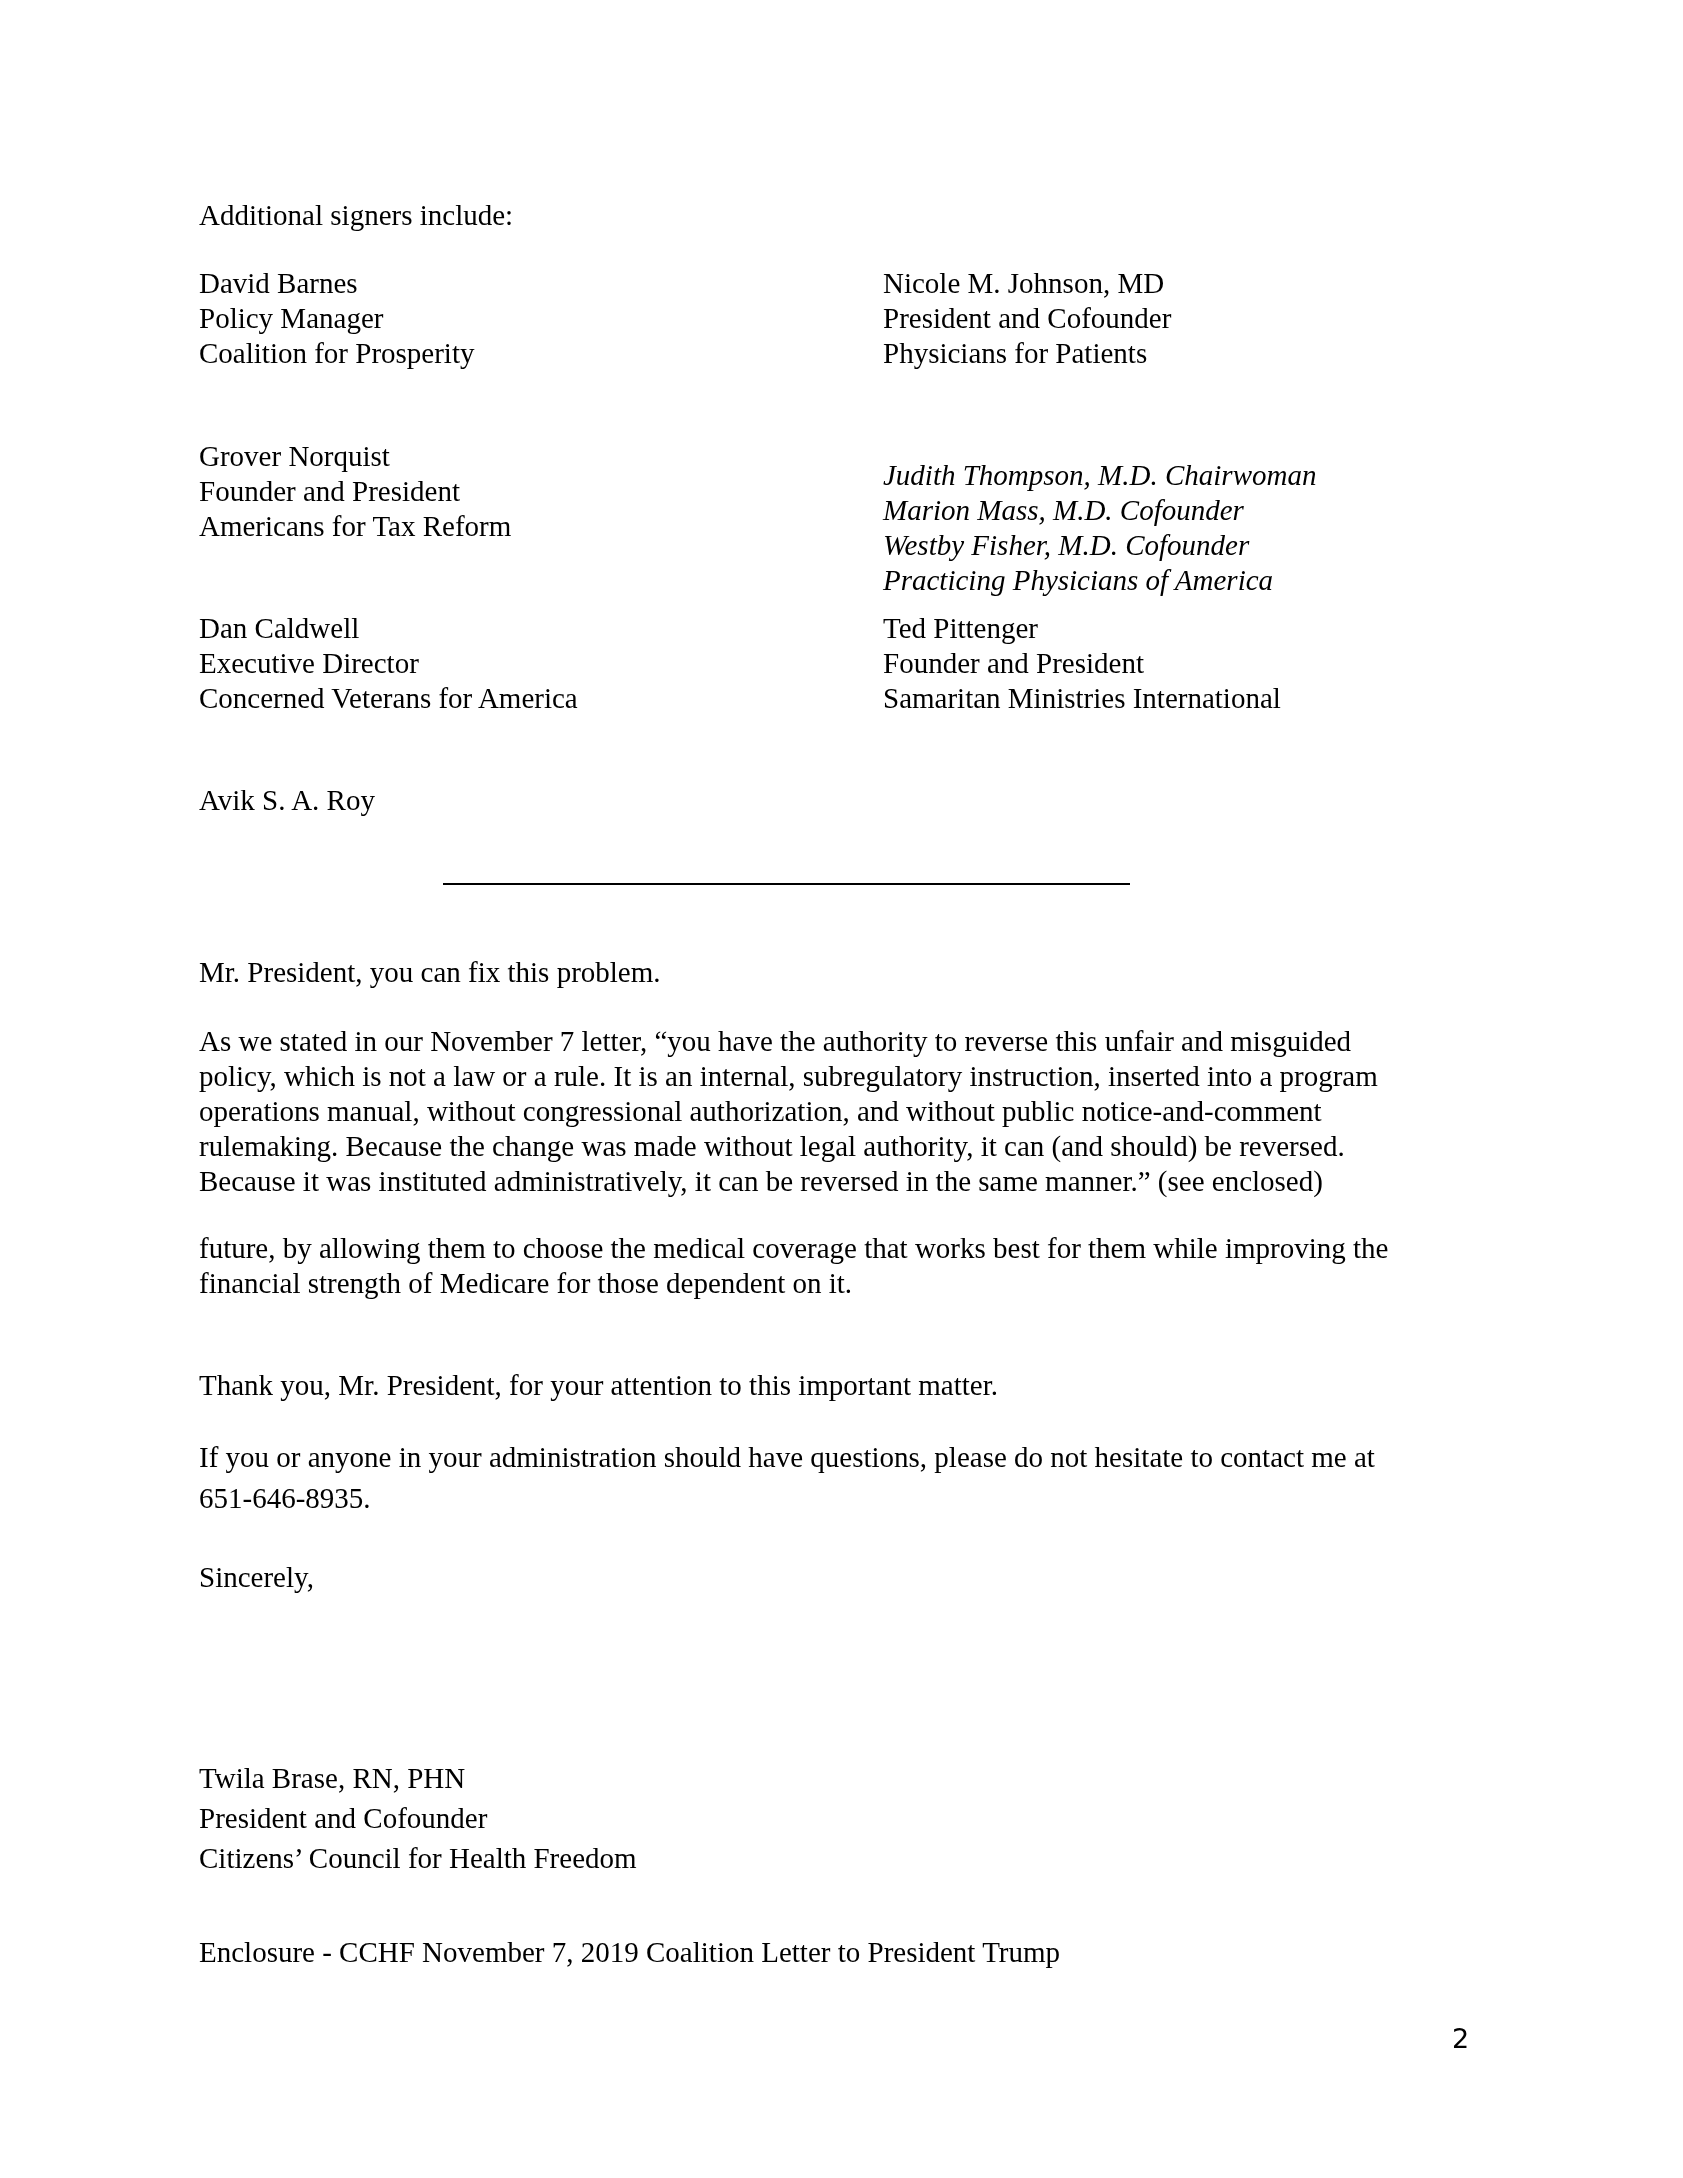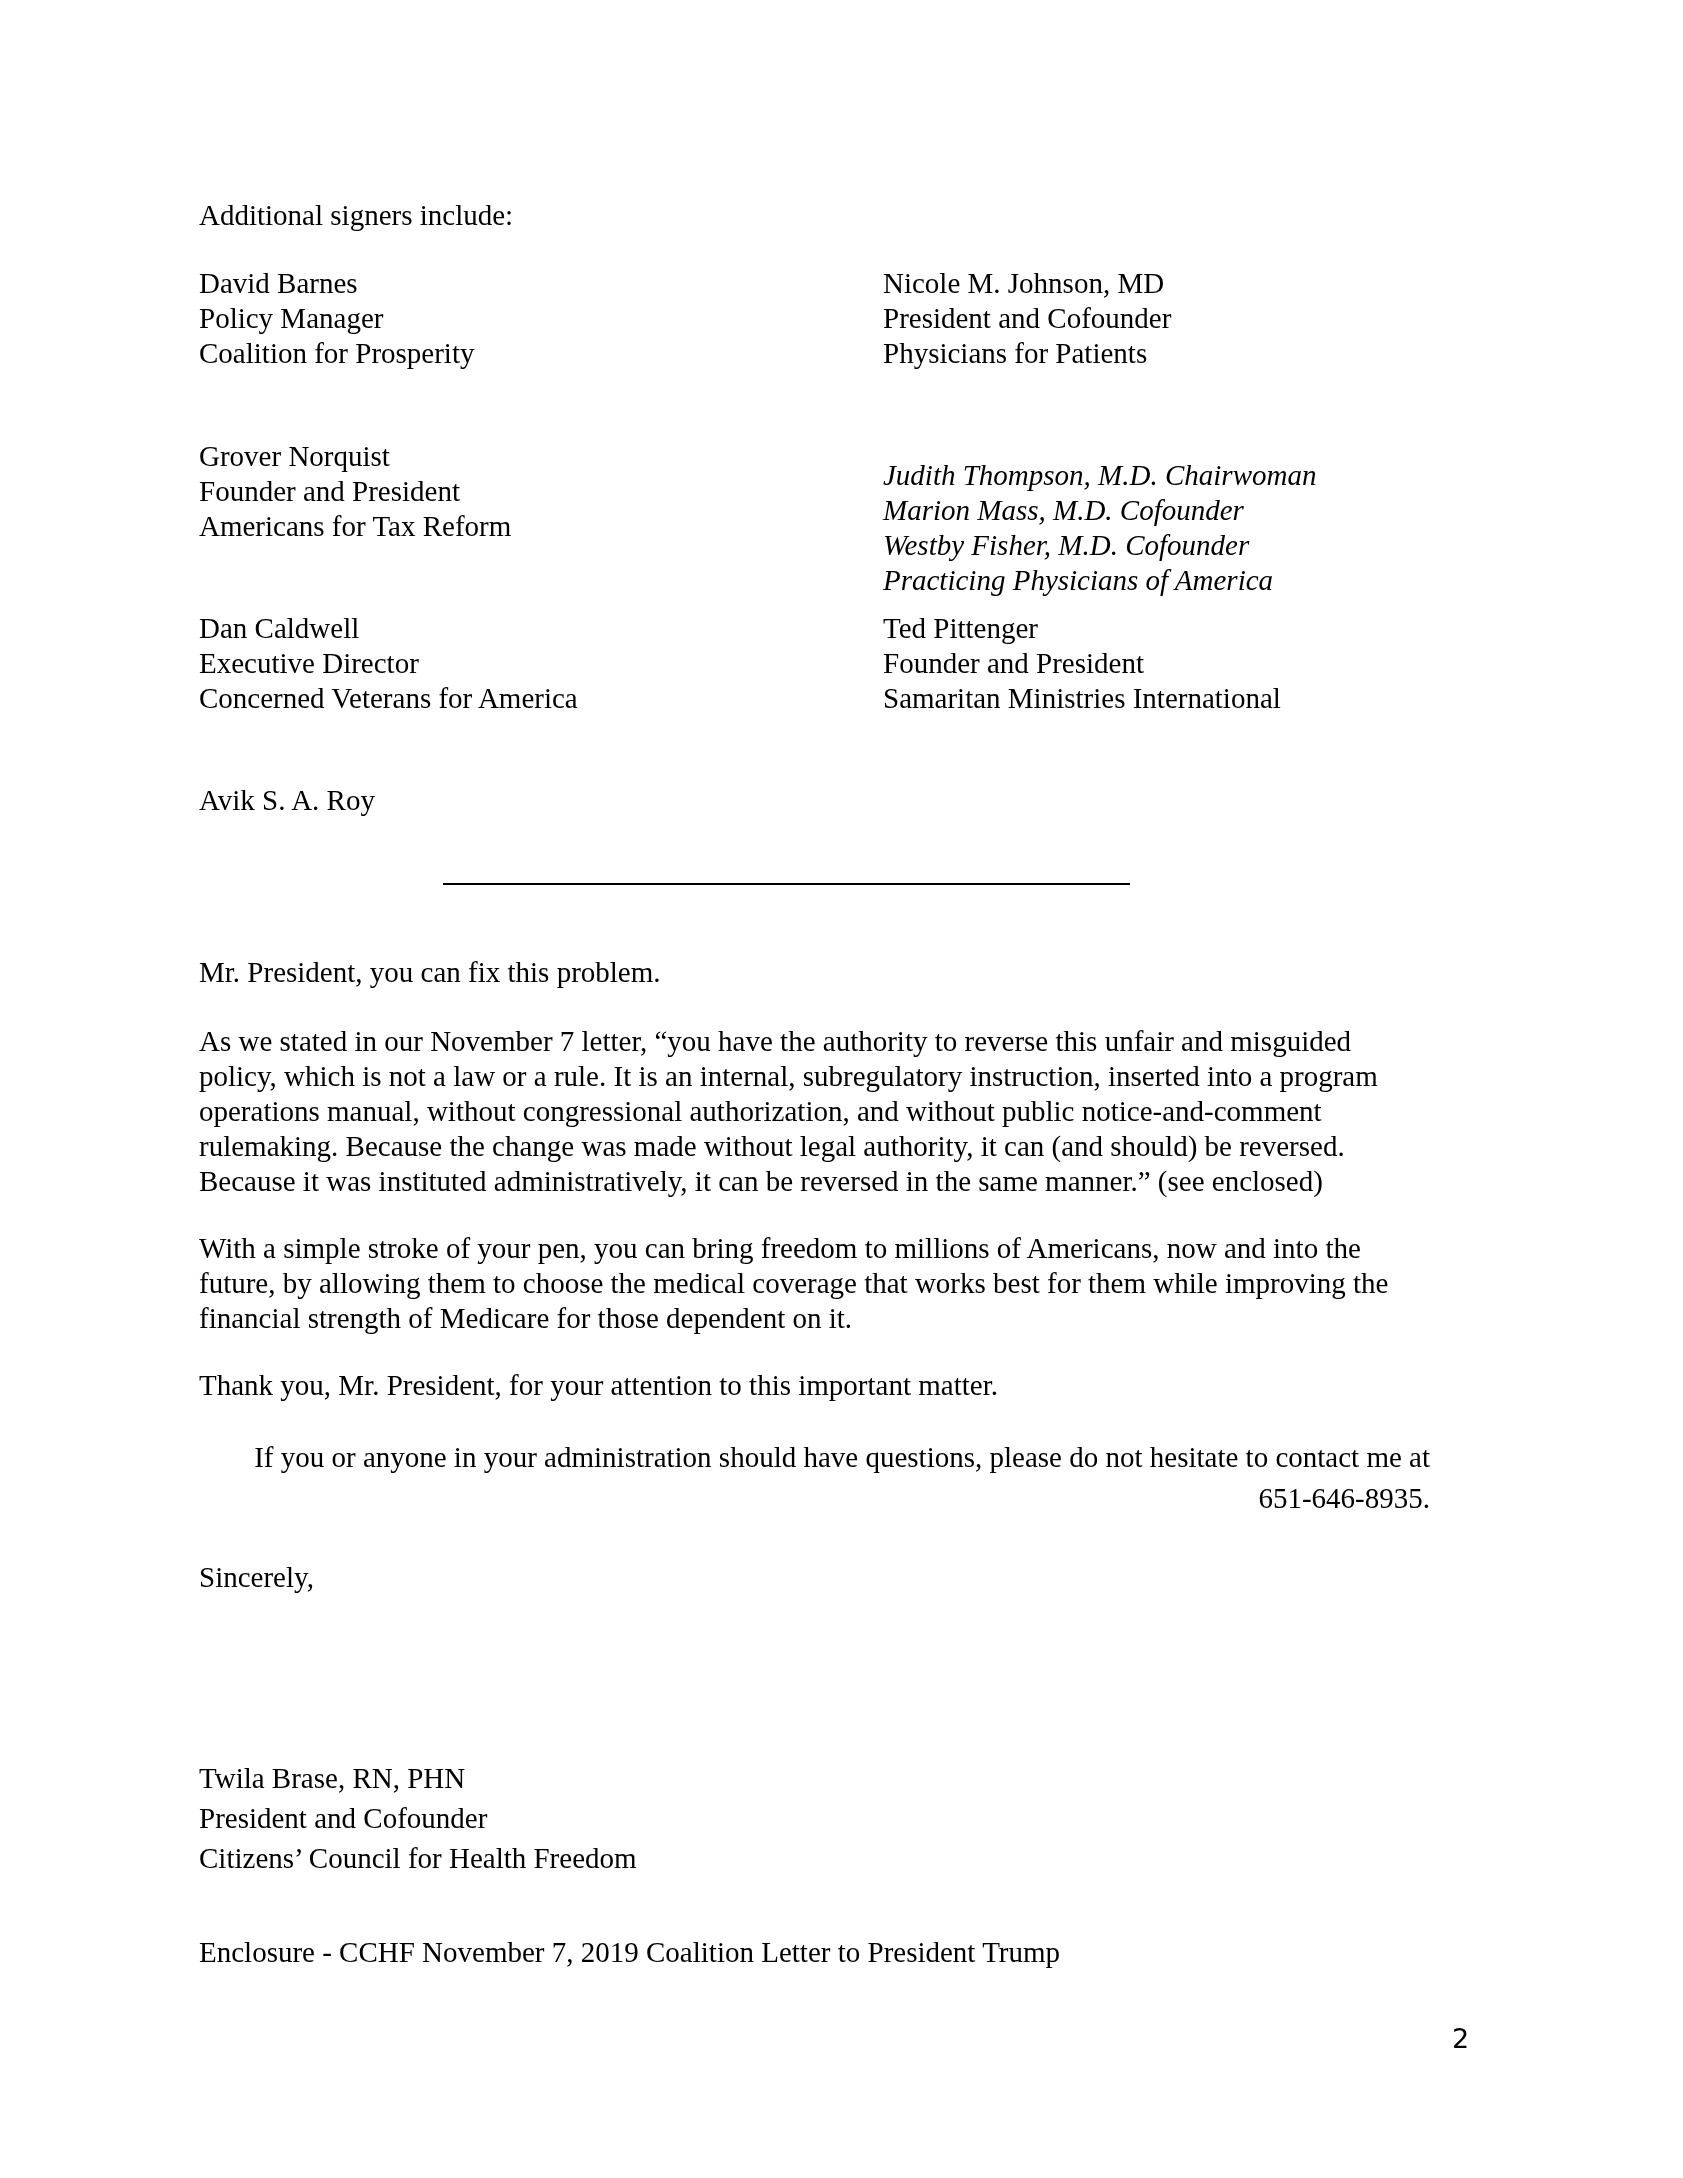--- a/index.html
+++ b/index.html
@@ -92,30 +92,29 @@
 
 <div class="abs para" style="left:199px; top:1024px;">
   <span class="line">As we stated in our November 7 letter, “you have the authority to reverse this unfair and misguided</span>
   <span class="line">policy, which is not a law or a rule. It is an internal, subregulatory instruction, inserted into a program</span>
   <span class="line">operations manual, without congressional authorization, and without public notice-and-comment</span>
   <span class="line">rulemaking. Because the change was made without legal authority, it can (and should) be reversed.</span>
   <span class="line">Because it was instituted administratively, it can be reversed in the same manner.” (see enclosed)</span>
 </div>
 
 <div class="abs para" style="left:199px; top:1231px;">
-  <span class="line">With a simple stroke of your pen, you can bring freedom to millions of Americans, now and into the</span>
   <span class="line">future, by allowing them to choose the medical coverage that works best for them while improving the</span>
   <span class="line">financial strength of Medicare for those dependent on it.</span>
 </div>
 
 <div class="abs para" style="left:199px; top:1368px;">
   <span class="line">Thank you, Mr. President, for your attention to this important matter.</span>
 </div>
 
-<div class="abs para" style="left:183px; top:1440px;text-align:right;">
+<div class="abs para" style="left:199px; top:1440px;">
   <span class="line">If you or anyone in your administration should have questions, please do not hesitate to contact me at</span>
   <span class="line" style="margin-top:6px;">651-646-8935.</span>
 </div>
 
 <div class="abs line" style="left:199px; top:1560px;">Sincerely,</div>
 
 <div class="abs" style="left:199px; top:1758px; line-height:40px;">
   <span class="line">Twila Brase, RN, PHN</span>
   <span class="line">President and Cofounder</span>
   <span class="line">Citizens’ Council for Health Freedom</span>

